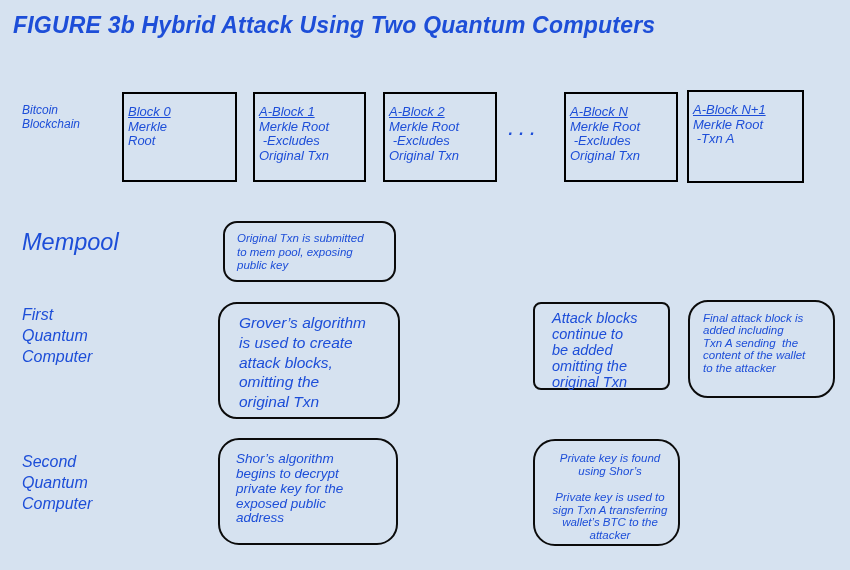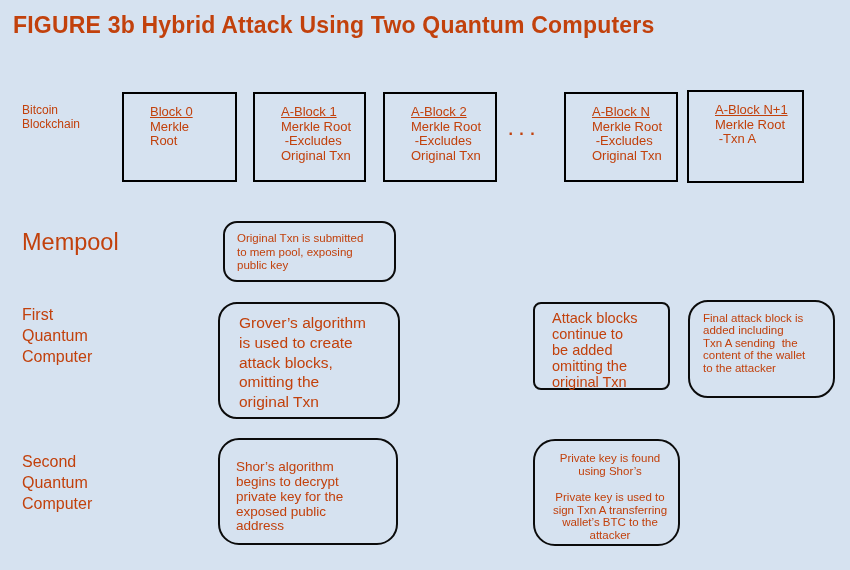--- a/index.html
+++ b/index.html
@@ -6,22 +6,23 @@
     margin: 0;
     padding: 0;
     background: #d6e2f0;
   }
   #canvas {
     position: relative;
     width: 850px;
     height: 570px;
     background: #d6e2f0;
     font-family: "Liberation Sans", sans-serif;
-    color: #c2410c;
+    color: #1d4ed8;
     overflow: hidden;
+    font-style: italic;
   }
   .abs { position: absolute; }
   .prewrap { white-space: pre-wrap; }
 
   .title {
     left: 13px; top: 12px;
     font-size: 23px;
     font-weight: bold;
     letter-spacing: 0.2px;
     white-space: nowrap;
@@ -33,21 +34,21 @@
   .label-firstqc   { top: 305px; font-size: 16px; line-height: 1.3; }
   .label-secondqc  { top: 452px; font-size: 16px; line-height: 1.3; }
 
   
   .block {
     border: 2px solid #000;
     background: #d6e2f0;
     box-sizing: border-box;
     font-size: 13px;
     line-height: 1.13;
-    padding: 11px 8px 0 26px;
+    padding: 11px 8px 0 4px;
   }
   .block .block-title { text-decoration: underline; }
   .b0 { left: 122px; top: 92px; width: 115px; height: 90px; }
   .b1 { left: 253px; top: 92px; width: 113px; height: 90px; }
   .b2 { left: 383px; top: 92px; width: 114px; height: 90px; }
   .b3 { left: 544px; top: 92px; width: 114px; height: 90px; margin-left: 20px; }
   .b4 { left: 687px; top: 90px; width: 117px; height: 93px; }
 
   .ellipsis {
     left: 501px; top: 121px;
@@ -85,21 +86,21 @@
   .note-final {
     left: 688px; top: 300px; width: 147px; height: 98px;
     border-radius: 20px;
     font-size: 11.5px; line-height: 1.08;
     padding: 10px 8px 0 13px;
   }
   .note-shor {
     left: 218px; top: 438px; width: 180px; height: 107px;
     border-radius: 21px;
     font-size: 13.5px; line-height: 1.1;
-    padding: 20px 8px 0 16px;
+    padding: 12px 8px 0 16px;
   }
   .note-privkey {
     left: 533px; top: 439px; width: 147px; height: 107px;
     border-radius: 22px;
     font-size: 11.5px; line-height: 1.12;
     padding: 11px 6px 0 13px;
     text-align: center;
   }
 </style>
 </head>

